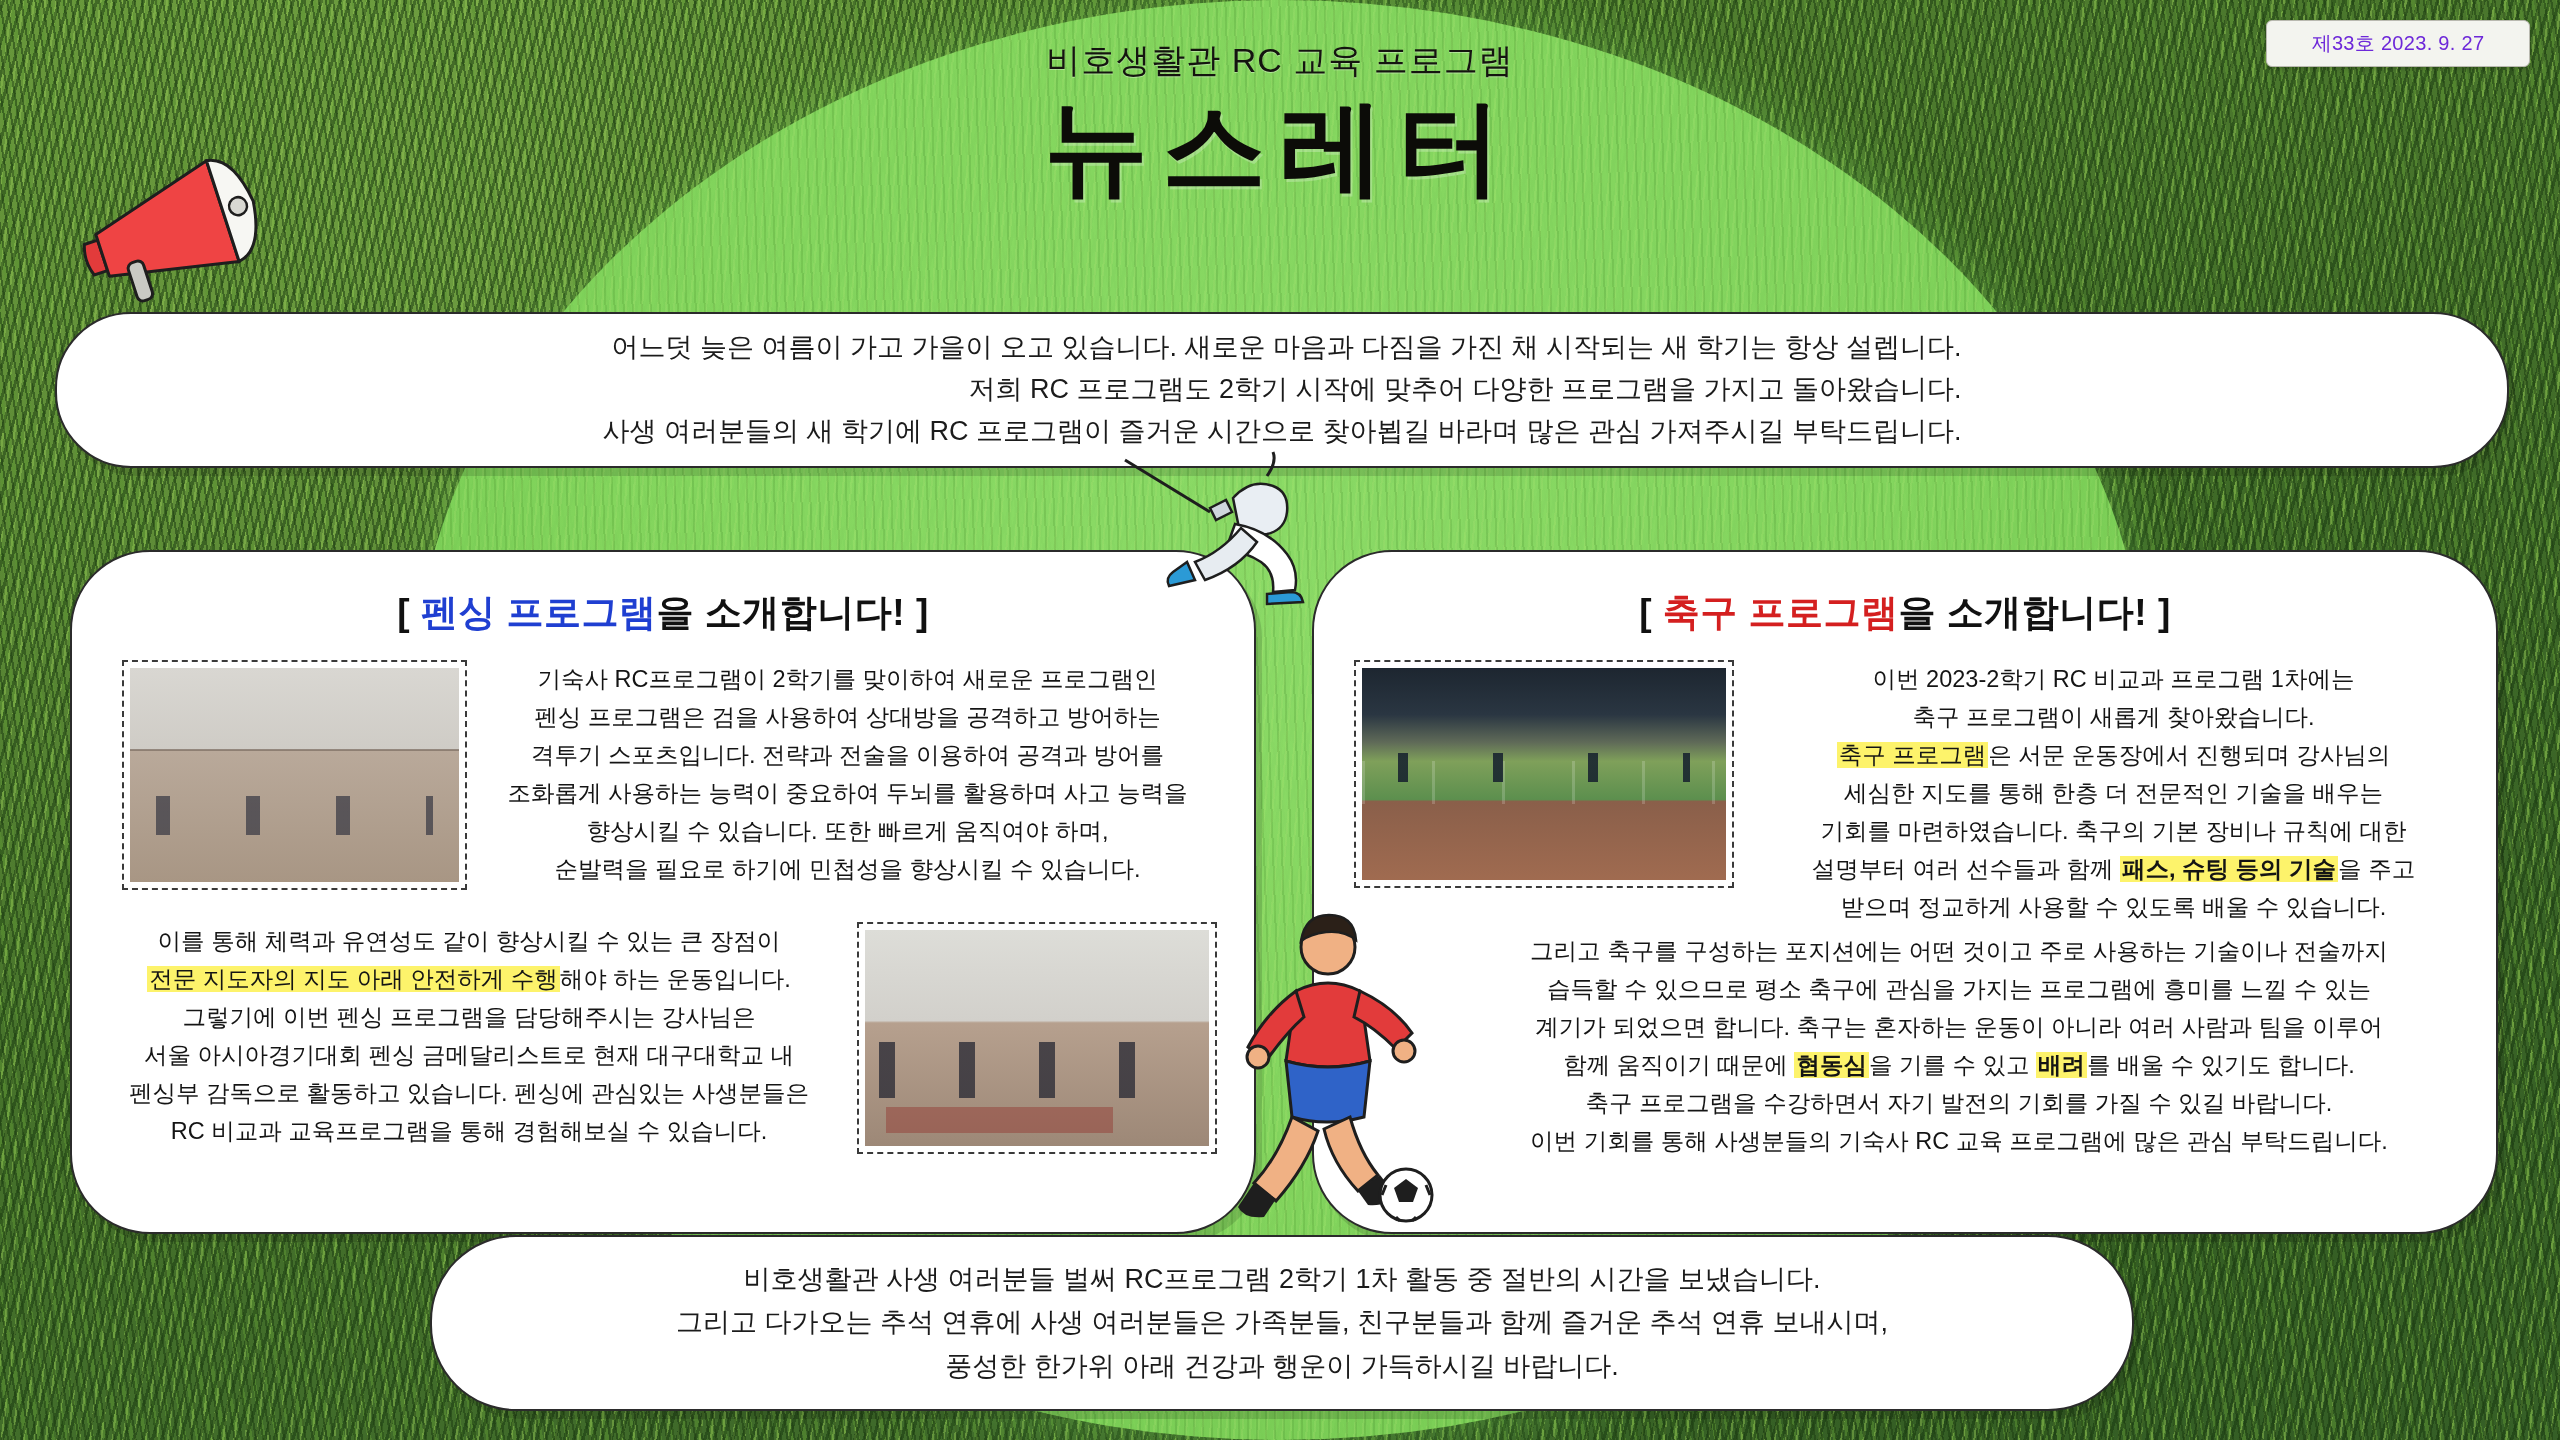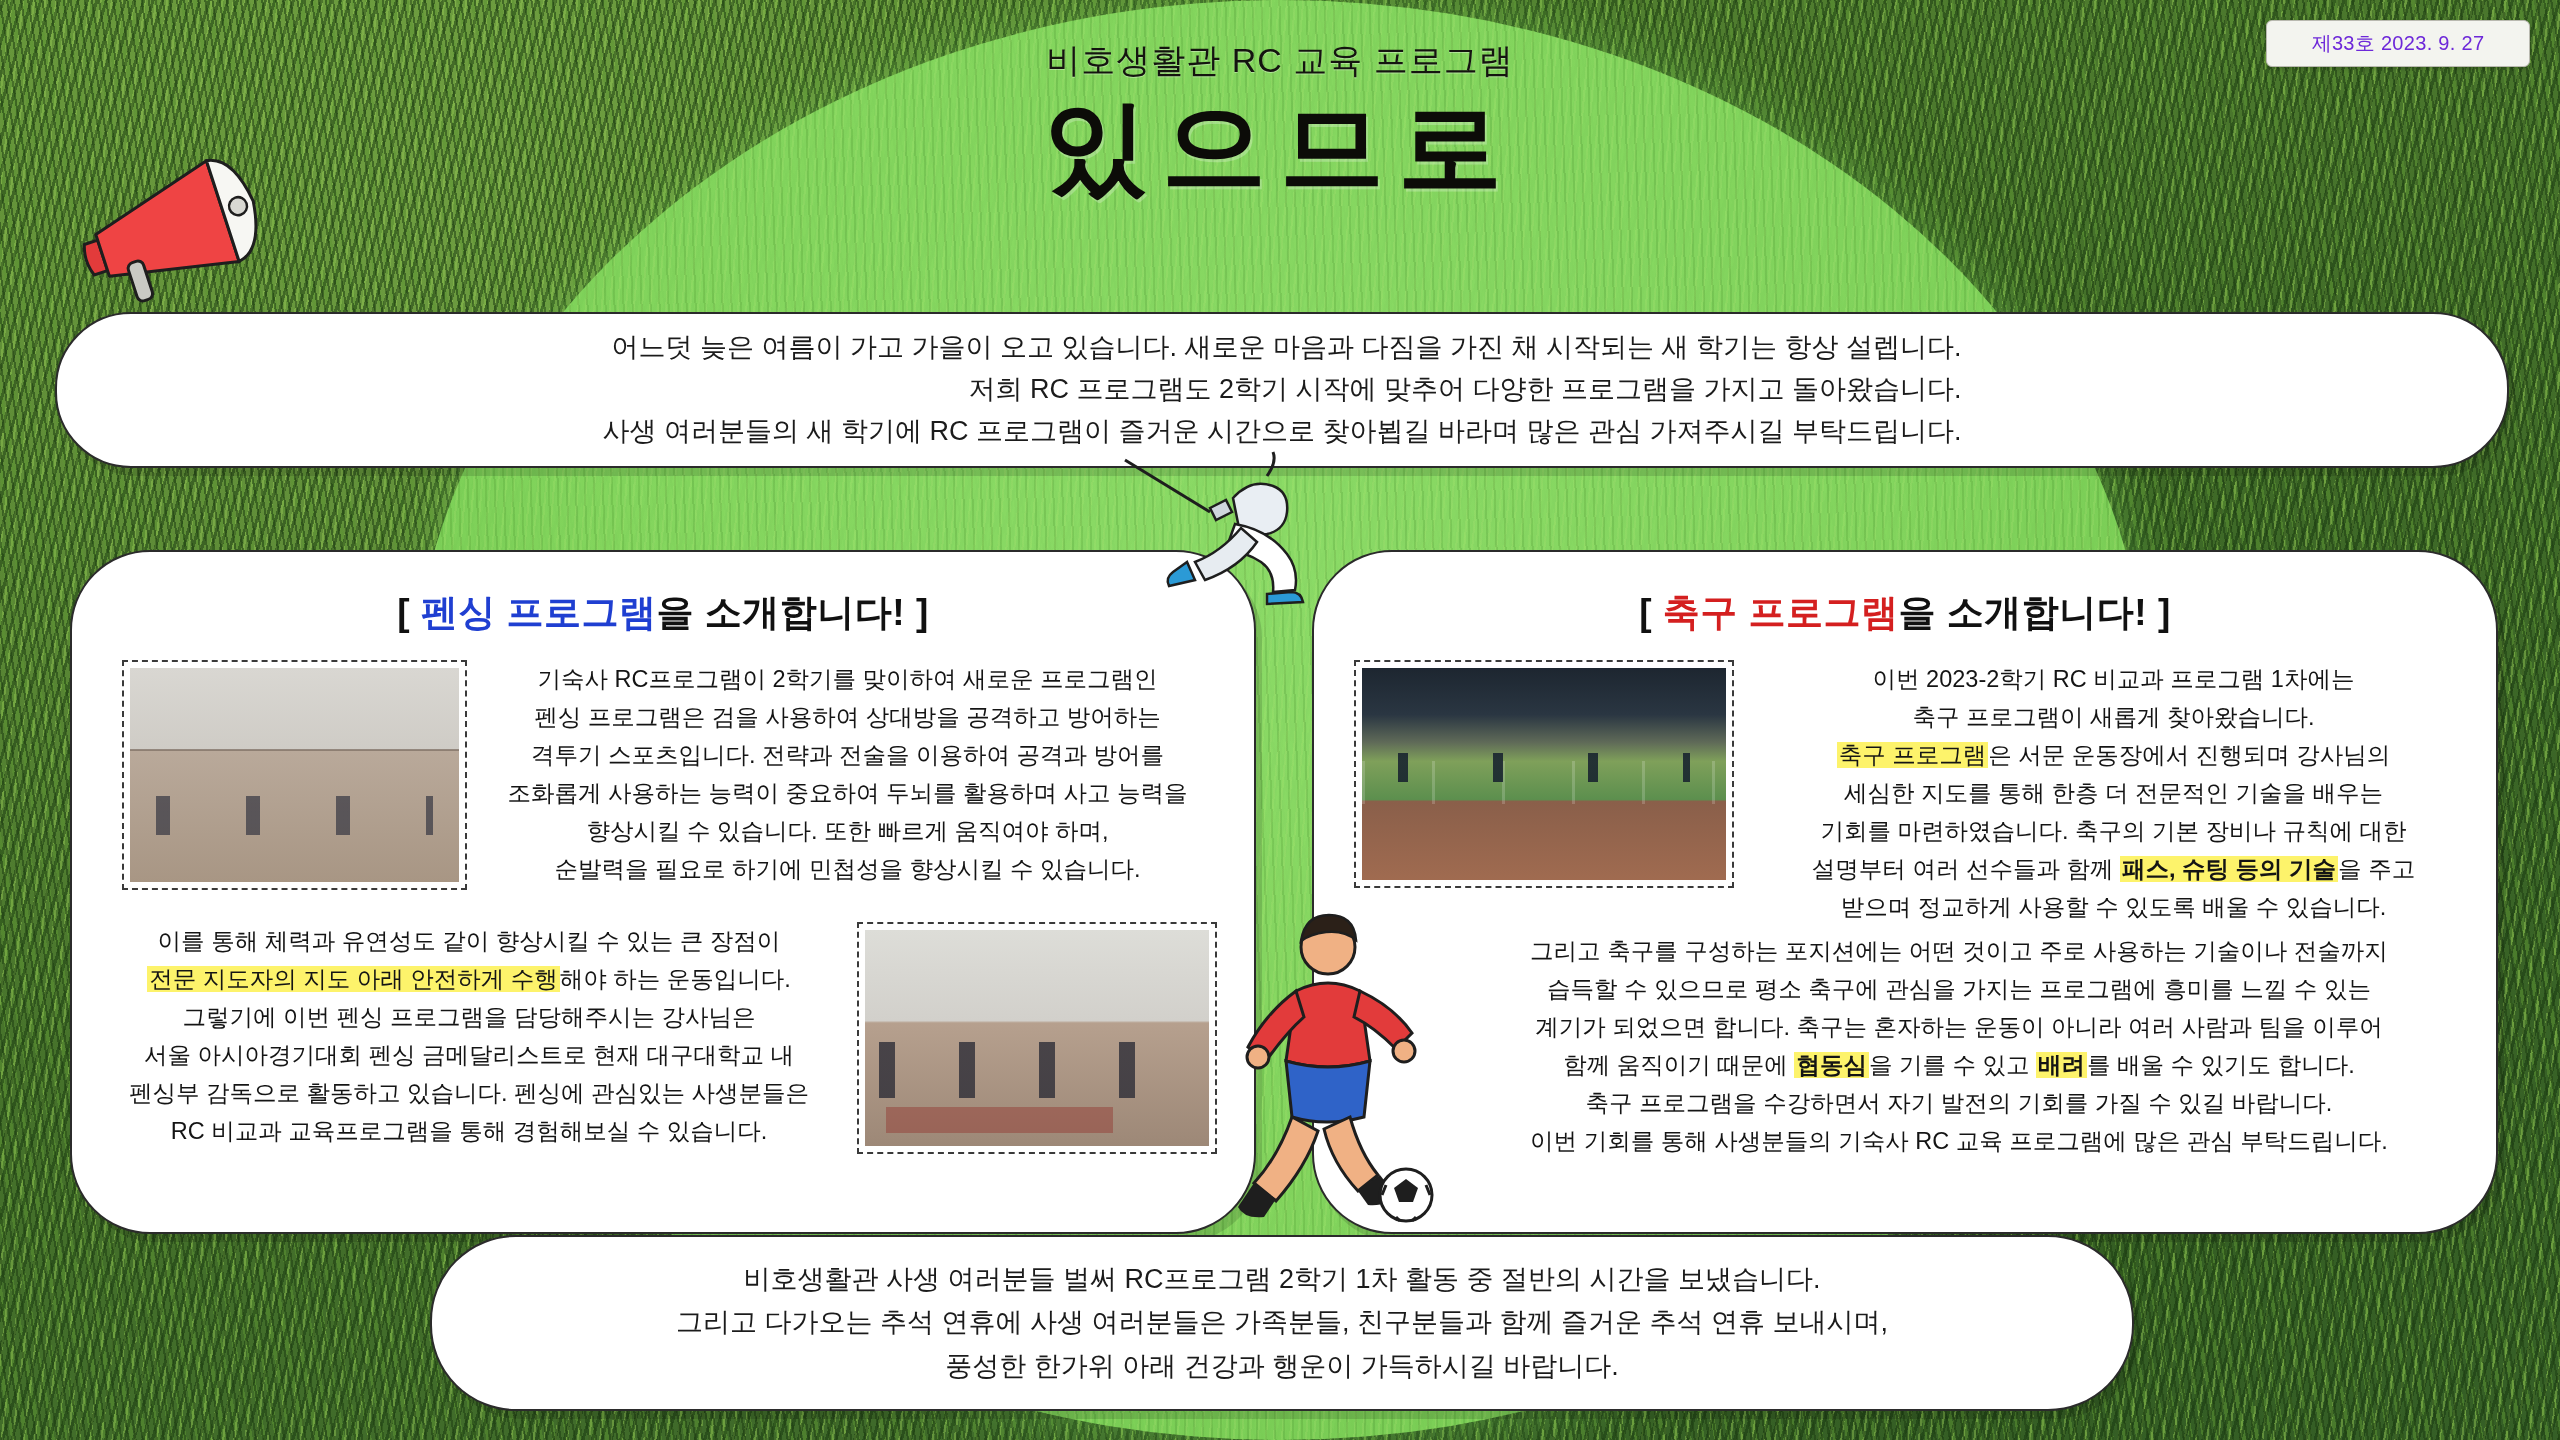--- a/index.html
+++ b/index.html
@@ -328,21 +328,21 @@
 <body>
 
 <div id="page">
 
   <div id="field-circle"></div>
 
   <div id="date-badge">제33호 2023. 9. 27</div>
 
   <div id="masthead">
     <div class="kicker">비호생활관 RC 교육 프로그램</div>
-    <div class="wordmark">있으므로</div>
+    <div class="wordmark">뉴스레터</div>
   </div>
 
   <svg id="megaphone" viewBox="0 0 210 150">
     <path d="M8 64 L22 64 L22 96 L8 96 Q2 80 8 64 Z" fill="#e23b3b" stroke="#1e1e1e" stroke-width="3"></path>
     <path d="M22 58 L150 22 L150 128 L22 102 Z" fill="#ef4444" stroke="#1e1e1e" stroke-width="3" stroke-linejoin="round"></path>
     <path d="M150 22 Q176 26 182 75 Q176 124 150 128 Z" fill="#f7f7f3" stroke="#1e1e1e" stroke-width="3"></path>
     <rect x="42" y="96" width="16" height="40" rx="6" fill="#c9c9c4" stroke="#1e1e1e" stroke-width="3"></rect>
     <circle cx="166" cy="75" r="9" fill="#d8d8d2" stroke="#1e1e1e" stroke-width="2.5"></circle>
   </svg>
 

